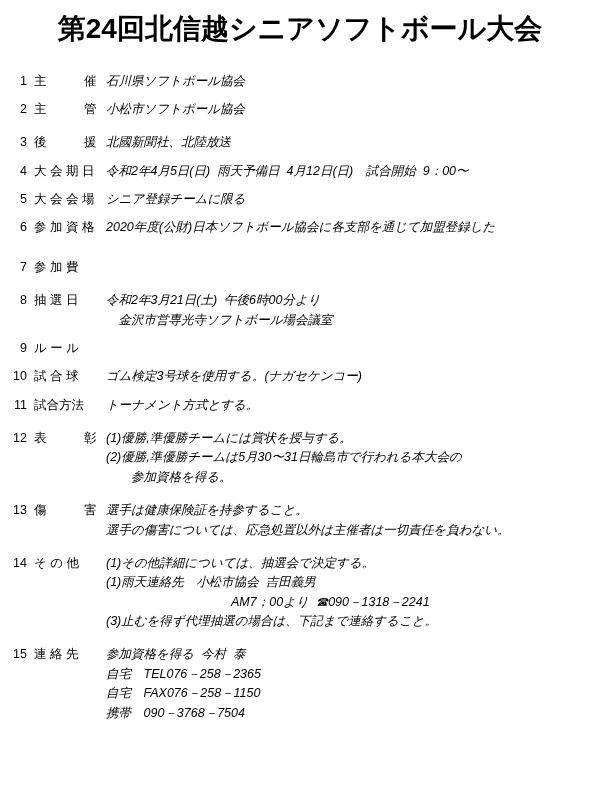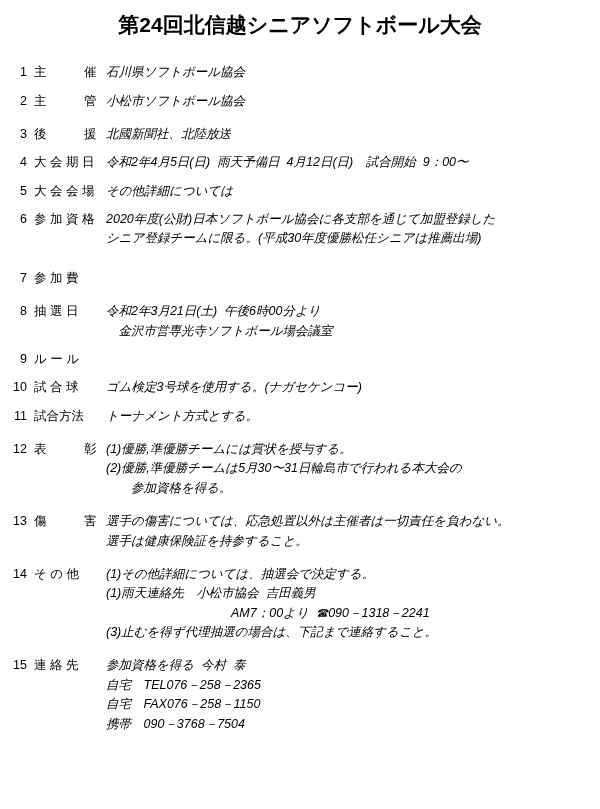--- a/index.html
+++ b/index.html
@@ -17,21 +17,21 @@
   }
   .page {
     width: 600px;
     height: 809px;
     position: relative;
     box-sizing: border-box;
     padding: 0;
   }
   .doc-title {
     text-align: center;
-    font-size: 21px;
+    font-size: 28px;
     font-weight: bold;
     letter-spacing: 0px;
     margin-top: 12px;
     margin-bottom: 0;
     line-height: 1.2;
   }
   .items {
     margin-top: 26px;
     padding-left: 12px;
     padding-right: 10px;
@@ -102,30 +102,29 @@
       <span class="label">大 会 期 日</span>
       <span class="body">
         <div class="line">令和2年4月5日(日)  雨天予備日  4月12日(日)　試合開始  9：00〜</div>
       </span>
     </div>
 
     <div class="item">
       <span class="num">5</span>
       <span class="label">大 会 会 場</span>
       <span class="body">
-        <div class="line">その他詳細については</div>
+        <div class="line">シニア登録チームに限る</div>
       </span>
     </div>
 
     <div class="item gap-md">
       <span class="num">6</span>
       <span class="label">参 加 資 格</span>
       <span class="body">
         <div class="line">2020年度(公財)日本ソフトボール協会に各支部を通じて加盟登録した</div>
-        <div class="line">シニア登録チームに限る。(平成30年度優勝松任シニアは推薦出場)</div>
       </span>
     </div>
 
     <div class="item gap-sm">
       <span class="num">7</span>
       <span class="label">参 加 費</span>
     </div>
 
     <div class="item">
       <span class="num">8</span>
@@ -164,22 +163,22 @@
         <div class="line">(1)優勝,準優勝チームには賞状を授与する。</div>
         <div class="line">(2)優勝,準優勝チームは5月30〜31日輪島市で行われる本大会の</div>
         <div class="line">　　参加資格を得る。</div>
       </span>
     </div>
 
     <div class="item gap-sm">
       <span class="num">13</span>
       <span class="label">傷　　　害</span>
       <span class="body">
+        <div class="line">選手は健康保険証を持参すること。</div>
         <div class="line">選手の傷害については、応急処置以外は主催者は一切責任を負わない。</div>
-        <div class="line">選手は健康保険証を持参すること。</div>
       </span>
     </div>
 
     <div class="item gap-sm">
       <span class="num">14</span>
       <span class="label">そ の 他</span>
       <span class="body">
         <div class="line">(1)その他詳細については、抽選会で決定する。</div>
         <div class="line">(1)雨天連絡先　小松市協会  吉田義男</div>
         <div class="line">　　　　　　　　　　AM7；00より  ☎090－1318－2241</div>

